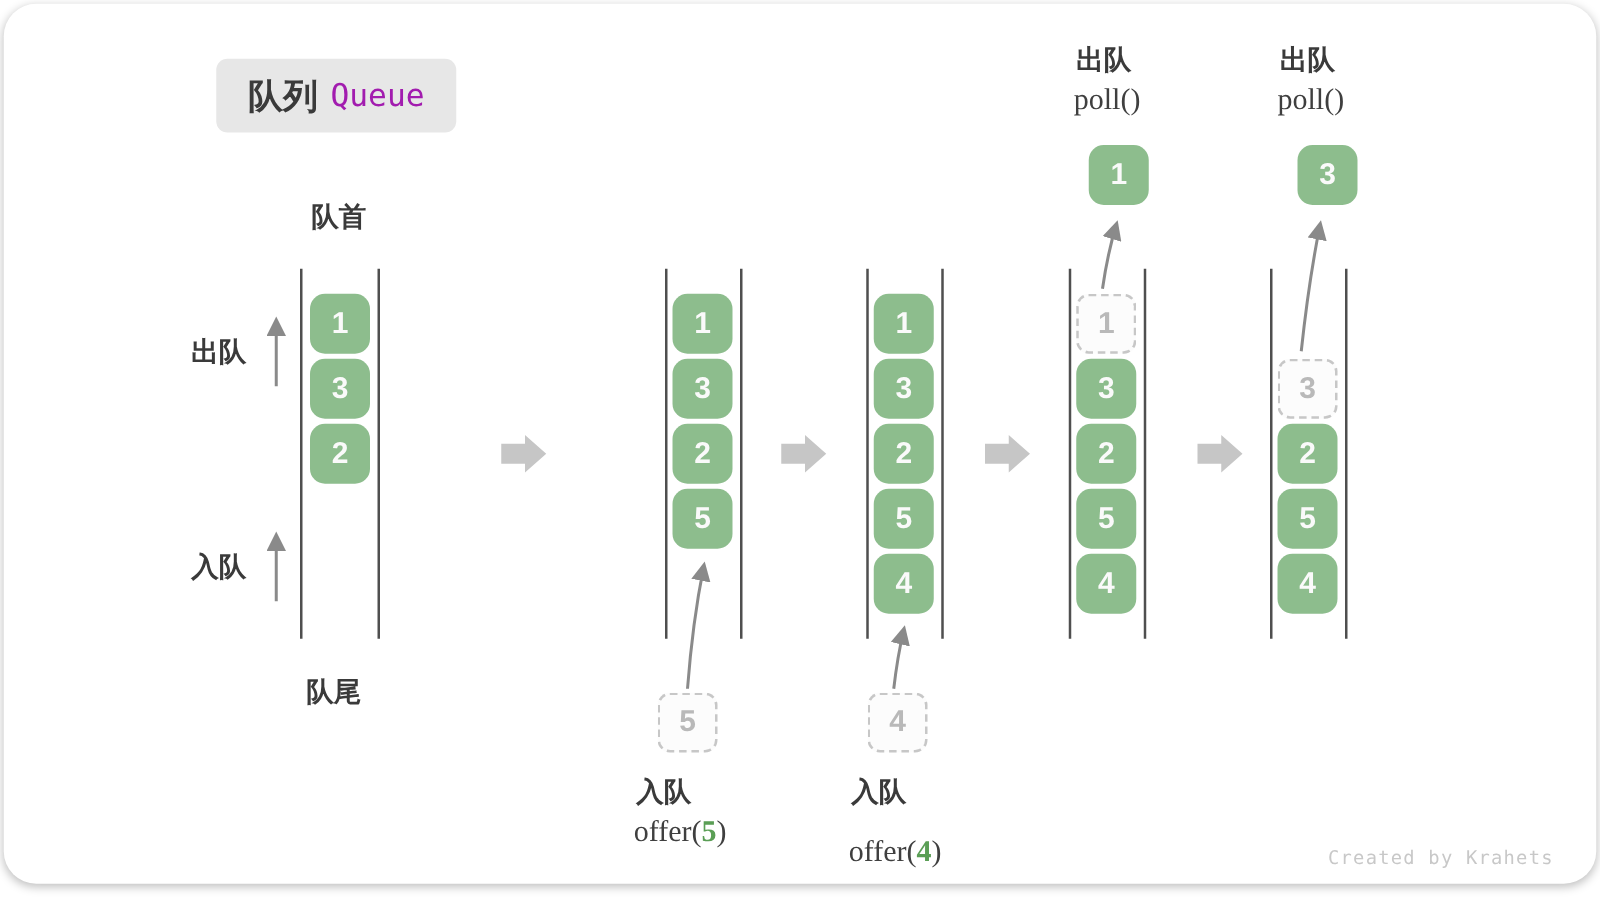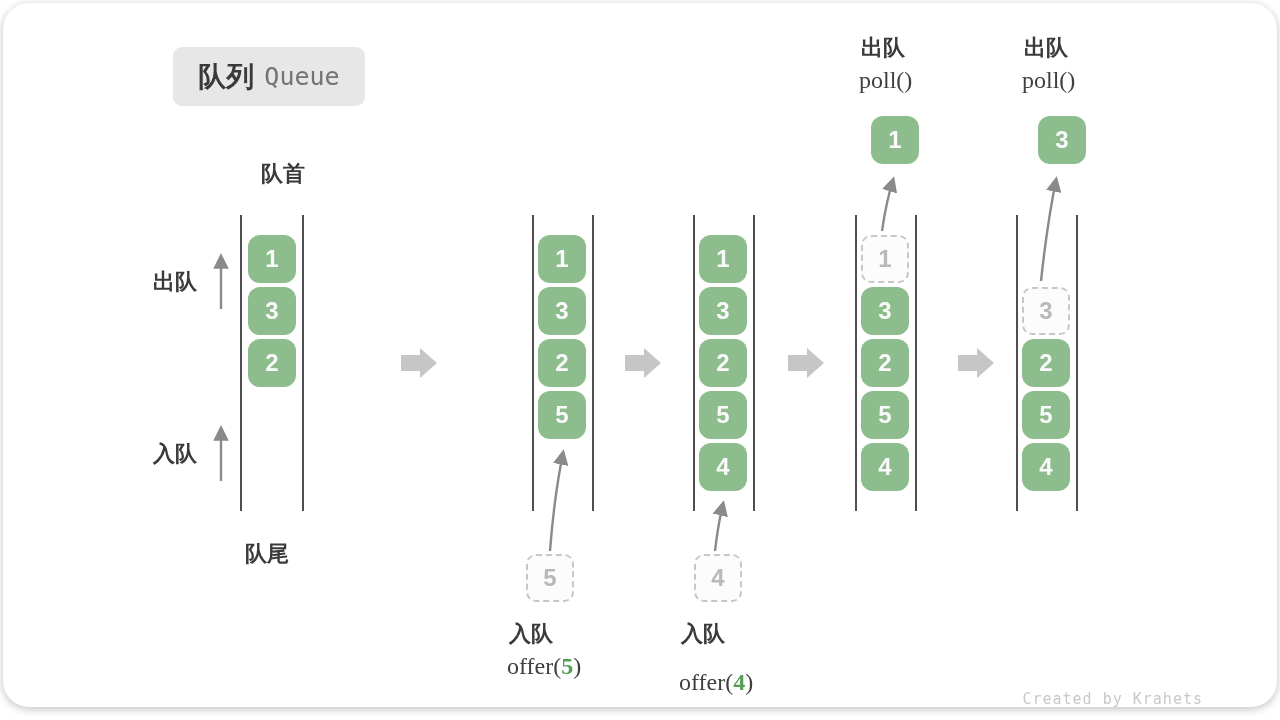--- a/index.html
+++ b/index.html
@@ -13,21 +13,21 @@
     background:#ffffff;border-radius:26px;
     box-shadow:0 2px 8px rgba(0,0,0,0.25);
   }
   .abs{position:absolute;}
   
   .title-box{
     left:170px;top:44px;width:192px;height:59px;background:#e7e7e7;
     border-radius:9px;display:flex;align-items:center;justify-content:center;gap:10px;
   }
   .title-zh{font-weight:bold;font-size:28px;color:#3a3a3a;}
-  .title-en{font-family:"DejaVu Sans Mono","Liberation Mono",monospace;font-size:25px;color:#737373;}
+  .title-en{font-family:"DejaVu Sans Mono","Liberation Mono",monospace;font-size:25px;color:#a21caf;}
   
   .lbl{font-size:22px;font-weight:bold;color:#3a3a3a;white-space:nowrap;}
   
   .wall{width:2px;height:296px;top:212px;background:#4f4f4f;}
   
   .qbox{
     width:48px;height:48px;border-radius:12px;background:#8dbd8d;
     display:flex;align-items:center;justify-content:center;
     color:#fafafa;font-size:24px;font-weight:bold;
   }
@@ -39,37 +39,37 @@
     color:#b9b9b9;font-size:24px;font-weight:bold;
   }
   
   .op-zh{font-size:22px;font-weight:bold;color:#3a3a3a;white-space:nowrap;}
   .op-code{
     font-family:Liberation Serif, serif;
     font-size:24px;color:#3f3f3f;white-space:nowrap;
   }
   .op-code .arg{color:#5a9e55;font-weight:bold;}
   .watermark{
-    left:1000px;top:674px;width:200px;text-align:right;
+    left:1040px;top:674px;width:200px;text-align:right;
     font-family:"DejaVu Sans Mono","Liberation Mono",monospace;
-    font-size:15px;color:#c8c8c8;letter-spacing:1px;white-space:nowrap;margin-top:13px;
+    font-size:15px;color:#c8c8c8;letter-spacing:1px;white-space:nowrap;
   }
   svg.overlay{position:absolute;left:0;top:0;pointer-events:none;}
 </style>
 </head>
 <body>
 
 <div class="card">
 
   <div class="abs title-box">
     <span class="title-zh">队列</span>
     <span class="title-en">Queue</span>
   </div>
 
-  <div class="abs lbl" style="left:258px;top:156px;">队首</div>
+  <div class="abs lbl" style="left:246px;top:156px;">队首</div>
   <div class="abs lbl" style="left:242px;top:536px;">队尾</div>
   <div class="abs lbl" style="left:150px;top:264px;">出队</div>
   <div class="abs lbl" style="left:150px;top:436px;">入队</div>
 
   <div class="abs wall" style="left:237px;"></div>
   <div class="abs wall" style="left:299px;"></div>
   <div class="abs wall" style="left:529px;"></div>
   <div class="abs wall" style="left:589px;"></div>
   <div class="abs wall" style="left:690px;"></div>
   <div class="abs wall" style="left:750px;"></div>

